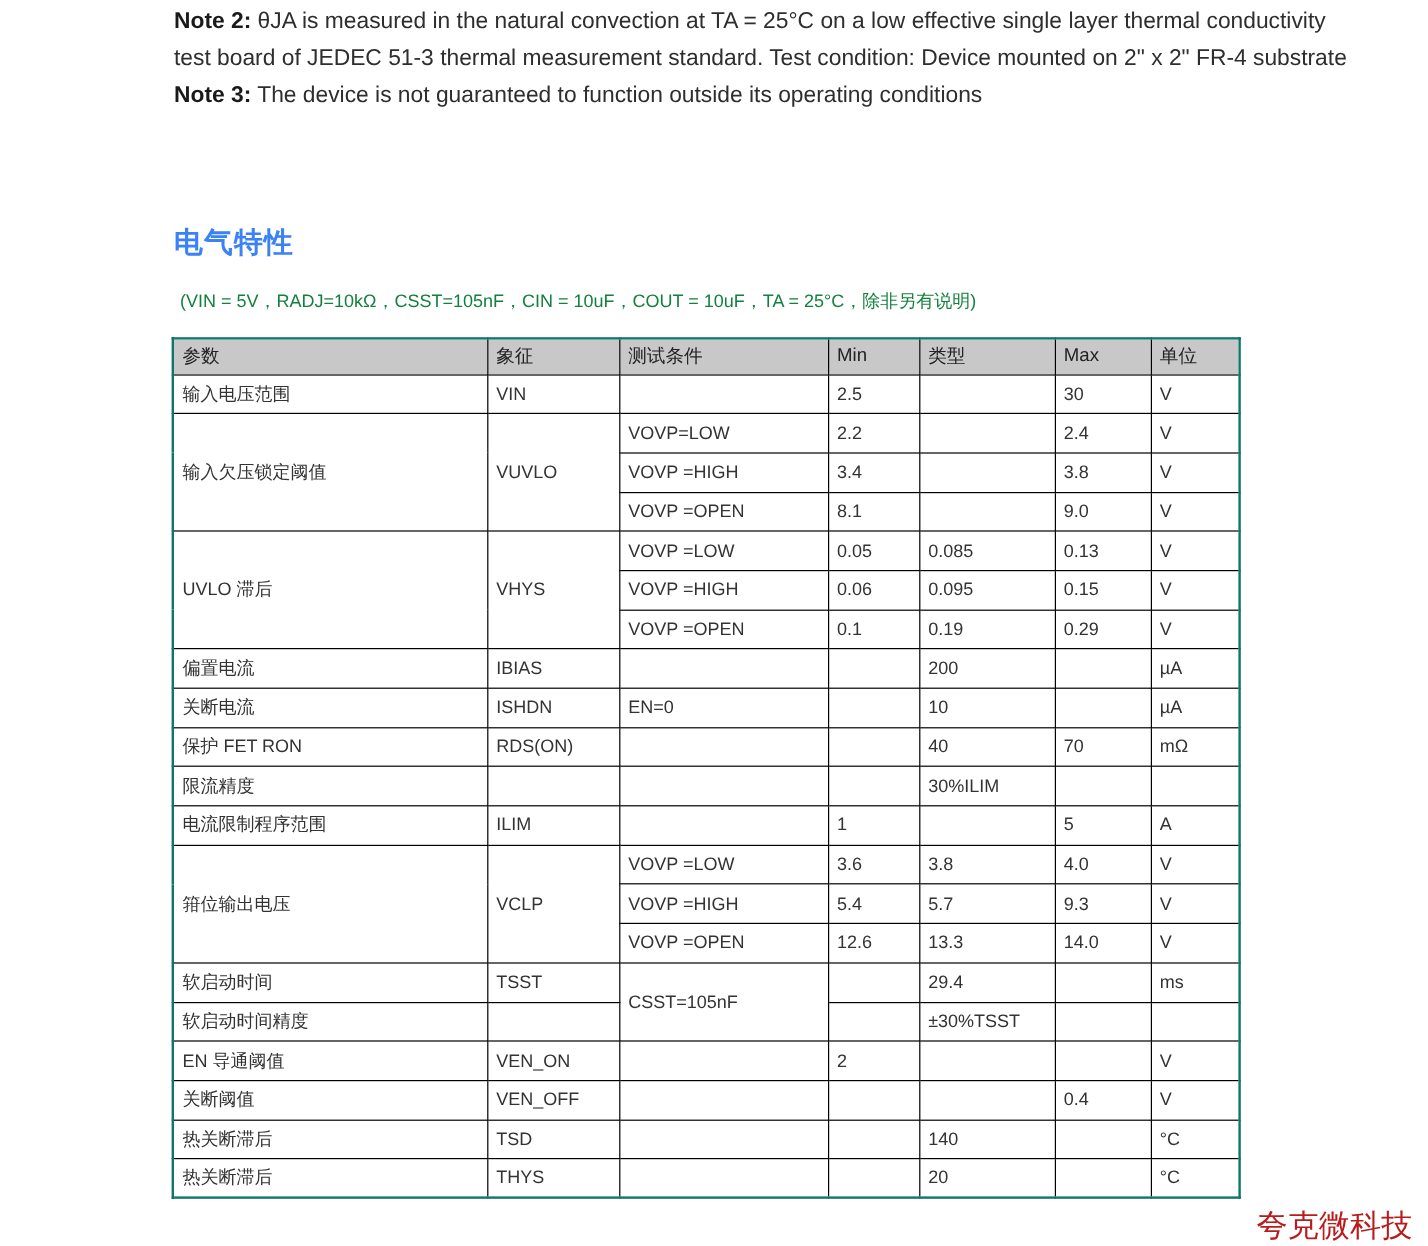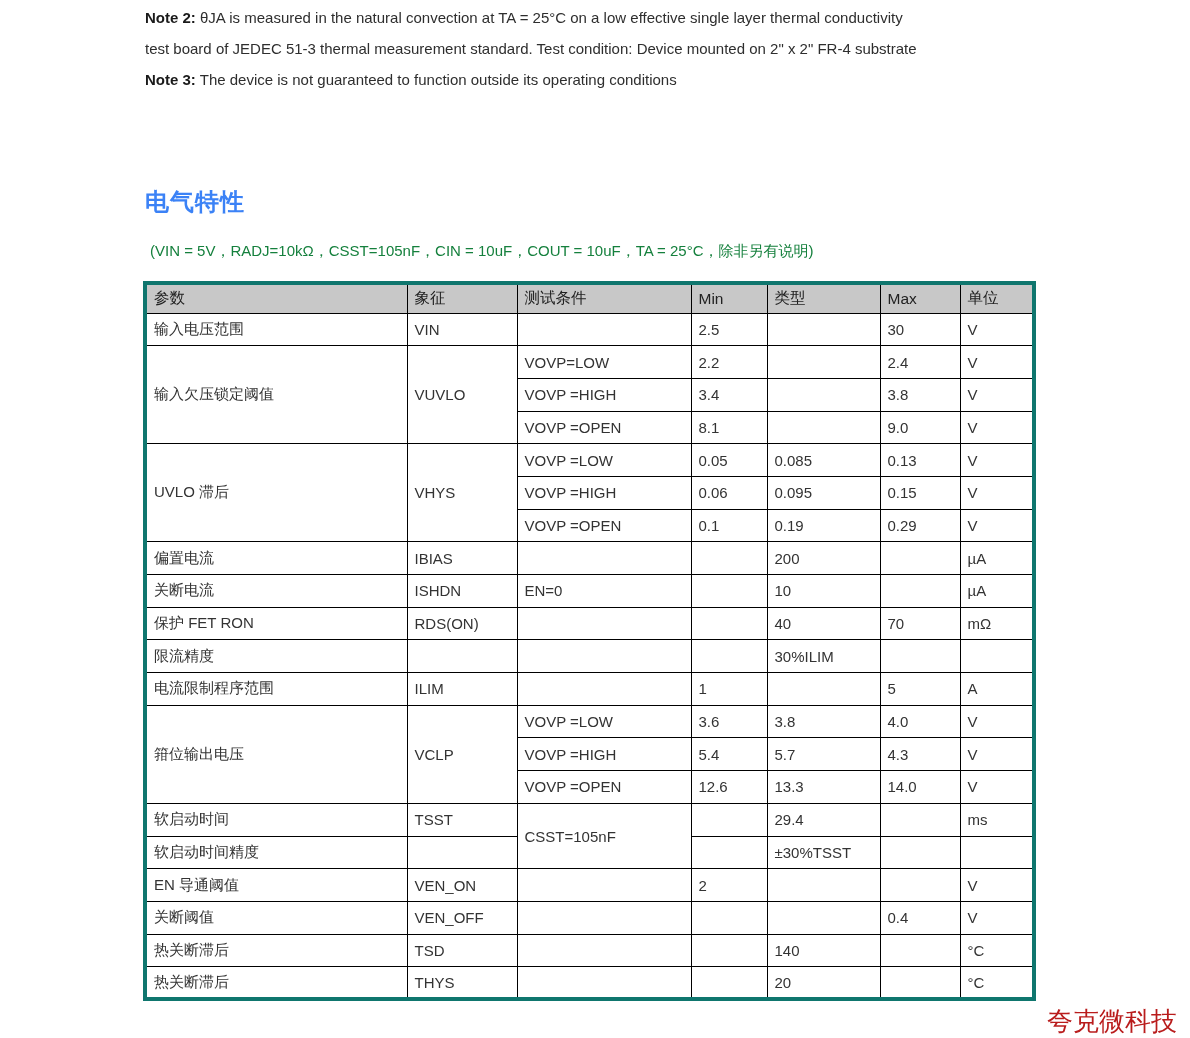--- a/index.html
+++ b/index.html
@@ -9,21 +9,21 @@
     height: 1038px;
     background: #ffffff;
     font-family: "Liberation Sans", "DejaVu Sans", sans-serif;
     color: #2b2b2b;
     overflow: hidden;
   }
   .notes {
     position: absolute;
     left: 145px;
     top: 2px;
-    font-size: 15px;
+    font-size: 19px;
     color: #2e2e2e;
   }
   .note-line {
     line-height: 31px;
     white-space: nowrap;
   }
   .note-line b {
     font-weight: 700;
     color: #1a1a1a;
   }
@@ -47,21 +47,21 @@
   }
   table.spec-table {
     position: absolute;
     left: 143px;
     top: 281px;
     width: 889px;
     border-collapse: collapse;
     table-layout: fixed;
     font-size: 15px;
     color: #333333;
-    border: 4px solid #0f766e;
+    border: 2px solid #0f766e;
     padding-left: 30px;
   }
   .spec-table th, .spec-table td {
     border: 1.5px solid #000;
     padding: 0 4px 0 7px;
     text-align: left;
     vertical-align: middle;
     font-weight: 400;
     overflow: hidden;
     white-space: nowrap;
@@ -229,21 +229,21 @@
           <td>VOVP =LOW</td>
           <td>3.6</td>
           <td>3.8</td>
           <td>4.0</td>
           <td>V</td>
         </tr>
         <tr>
           <td>VOVP =HIGH</td>
           <td>5.4</td>
           <td>5.7</td>
-          <td>4.3</td>
+          <td>9.3</td>
           <td>V</td>
         </tr>
         <tr>
           <td>VOVP =OPEN</td>
           <td>12.6</td>
           <td>13.3</td>
           <td>14.0</td>
           <td>V</td>
         </tr>
         <tr>

